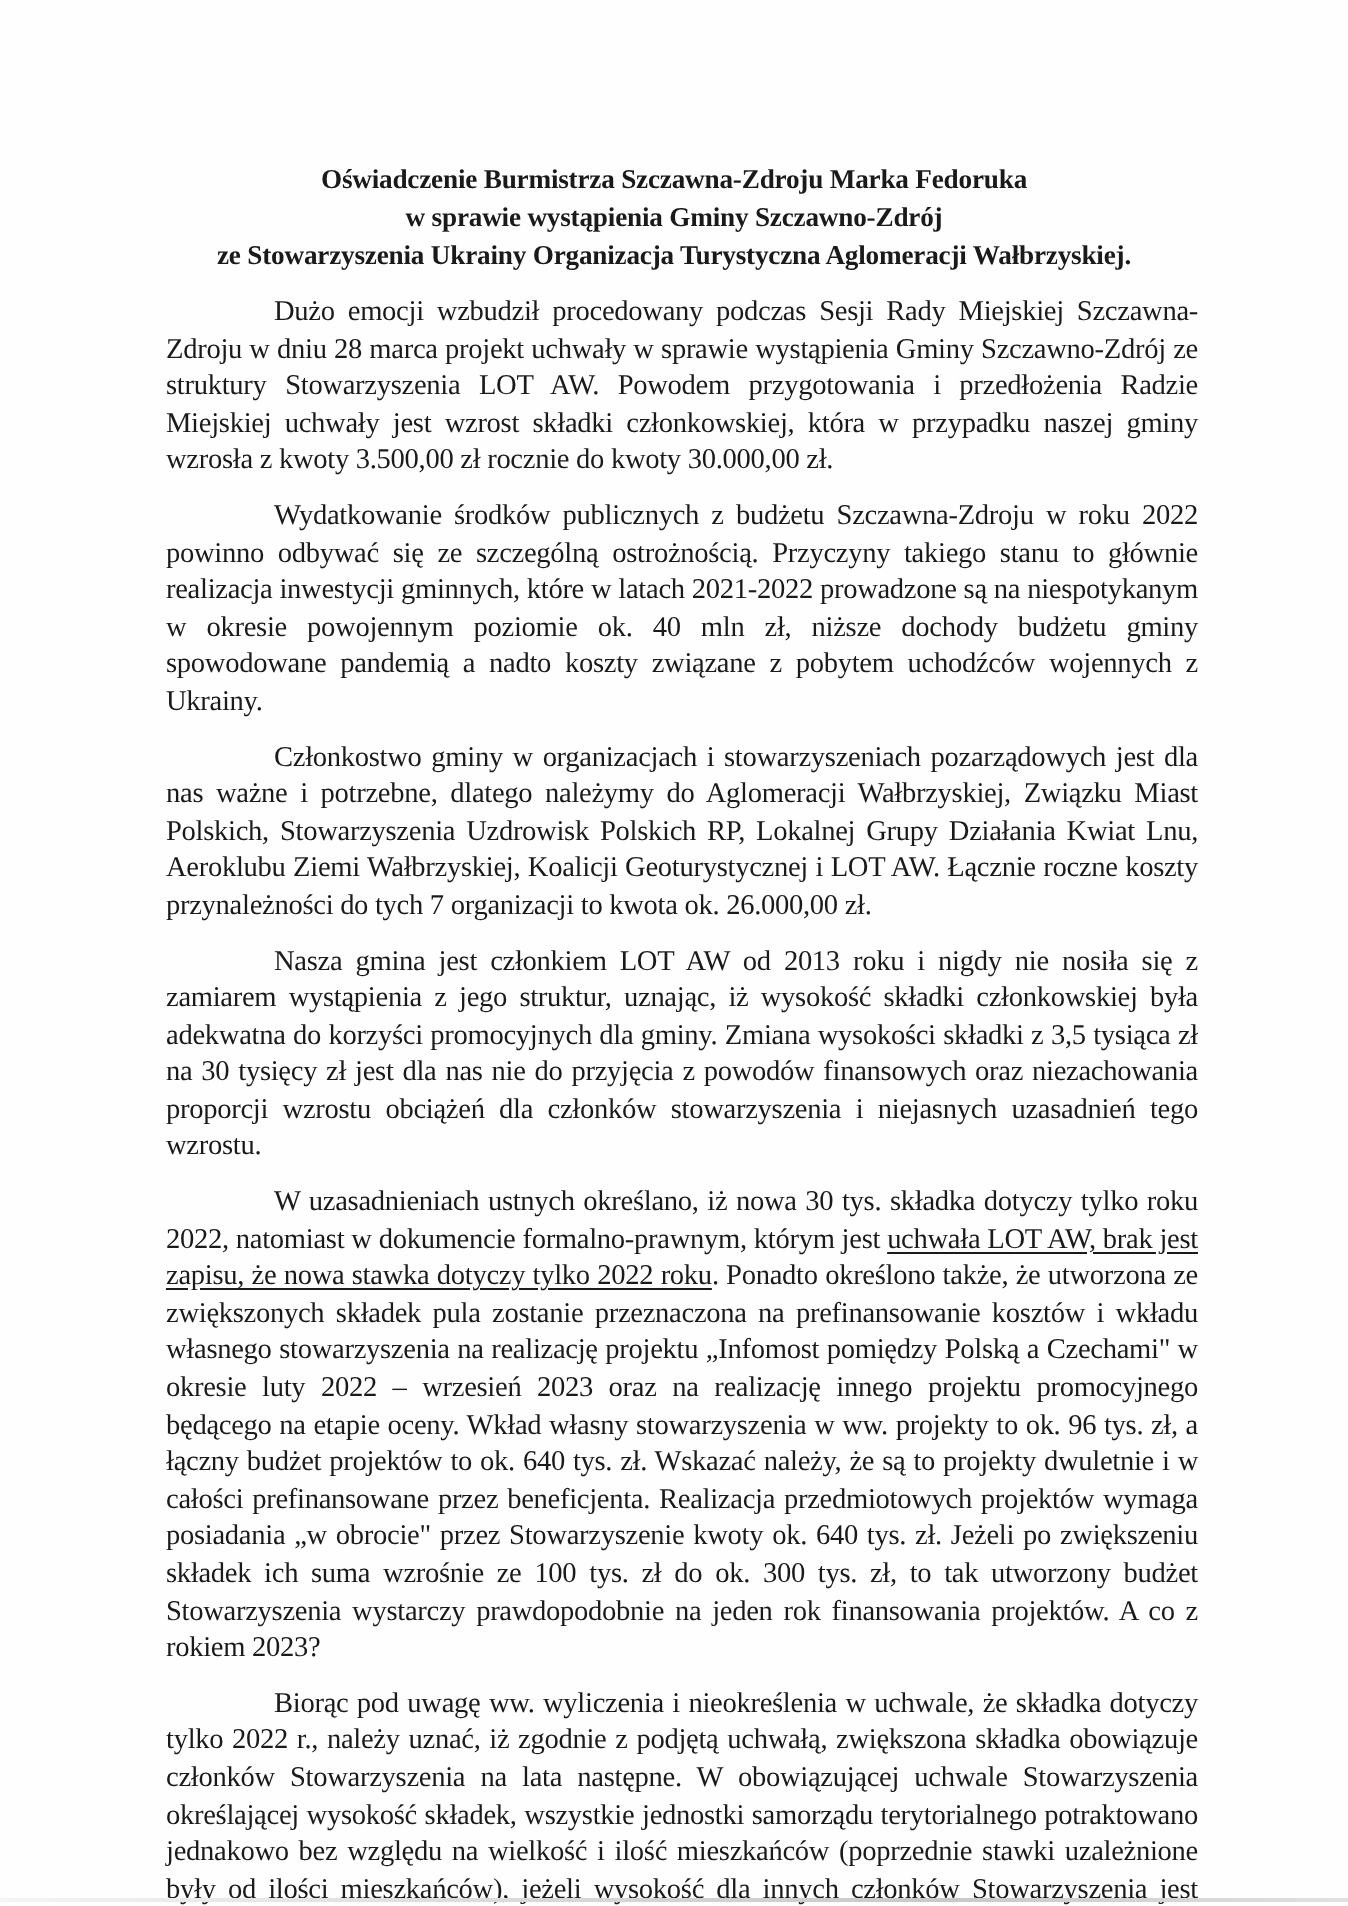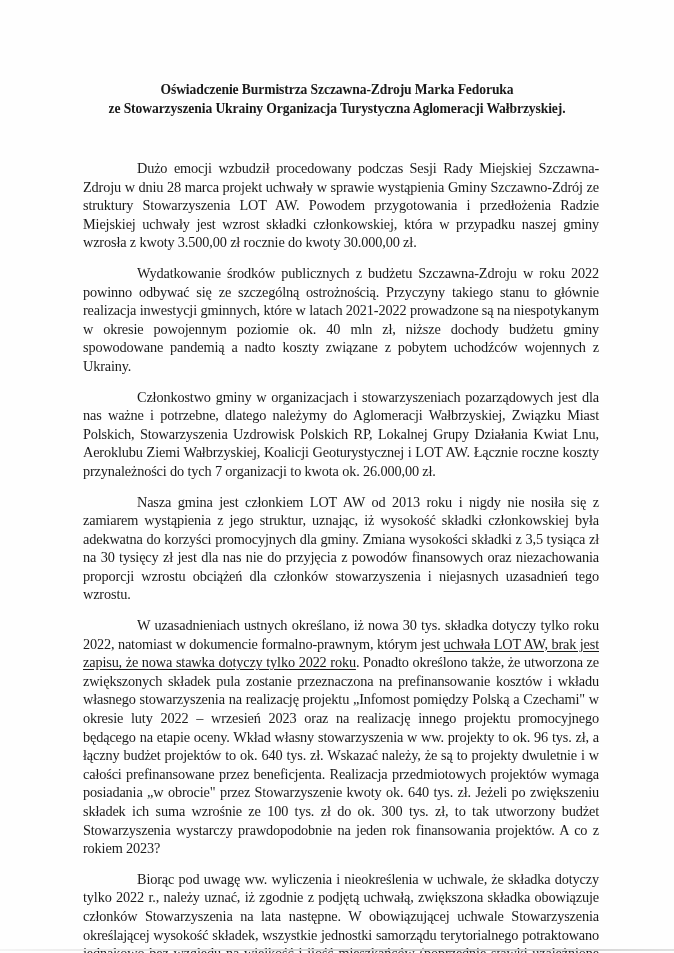--- a/index.html
+++ b/index.html
@@ -41,21 +41,21 @@
       position: absolute;
       left: 83px;
       width: 516px;
       top: 147px;
       font-size: 14.3px;
       line-height: 18.6px;
       text-align: justify;
       letter-spacing: -0.15px;
     }
     .para {
-      margin: 12px 0 9px 0;
+      margin: 0 0 9px 0;
       text-indent: 54px;
     }
     .para.p3 { margin-bottom: 9px; }
     .underline {
       text-decoration: underline;
       text-underline-offset: 2px;
     }
     .scan-edge {
       position: absolute;
       left: 0;
@@ -65,20 +65,21 @@
       background: linear-gradient(to right, #f4f4f4, #d8d8d8 40%, #c8c8c8 70%, #e0e0e0);
     }
   </style>
 </head>
 <body>
 
 <div class="page">
 
   <div class="title-block">
     <span class="title-line">Oświadczenie Burmistrza Szczawna-Zdroju Marka Fedoruka</span>
+    <span class="title-line">w sprawie wystąpienia Gminy Szczawno-Zdrój</span>
     <span class="title-line">ze Stowarzyszenia Ukrainy Organizacja Turystyczna Aglomeracji Wałbrzyskiej.</span>
   </div>
 
   <div class="body">
     <p class="para">Dużo emocji wzbudził procedowany podczas Sesji Rady Miejskiej Szczawna-Zdroju w dniu 28 marca projekt uchwały w sprawie wystąpienia Gminy Szczawno-Zdrój ze struktury Stowarzyszenia LOT AW. Powodem przygotowania i przedłożenia Radzie Miejskiej uchwały jest wzrost składki członkowskiej, która w przypadku naszej gminy wzrosła z kwoty 3.500,00 zł rocznie do kwoty 30.000,00 zł.</p>
     <p class="para">Wydatkowanie środków publicznych z budżetu Szczawna-Zdroju w roku 2022 powinno odbywać się ze szczególną ostrożnością. Przyczyny takiego stanu to głównie realizacja inwestycji gminnych, które w latach 2021-2022 prowadzone są  na niespotykanym w okresie powojennym poziomie ok. 40 mln zł, niższe dochody budżetu gminy spowodowane pandemią a nadto koszty związane z pobytem uchodźców wojennych z Ukrainy.</p>
     <p class="para p3">Członkostwo gminy w organizacjach i stowarzyszeniach pozarządowych jest dla nas ważne i potrzebne, dlatego należymy do Aglomeracji Wałbrzyskiej, Związku Miast Polskich, Stowarzyszenia Uzdrowisk Polskich RP, Lokalnej Grupy Działania Kwiat Lnu, Aeroklubu Ziemi Wałbrzyskiej, Koalicji Geoturystycznej i LOT AW.  Łącznie roczne koszty przynależności do tych 7 organizacji to kwota ok.  26.000,00 zł.</p>
     <p class="para">Nasza gmina jest członkiem LOT AW od 2013 roku i nigdy nie nosiła się z zamiarem wystąpienia z jego struktur, uznając, iż wysokość składki członkowskiej była adekwatna do korzyści promocyjnych dla gminy. Zmiana wysokości składki z 3,5 tysiąca zł na 30 tysięcy zł jest dla nas nie do przyjęcia z powodów finansowych oraz niezachowania proporcji wzrostu obciążeń dla członków stowarzyszenia i niejasnych uzasadnień tego wzrostu.</p>
     <p class="para"><span>W uzasadnieniach ustnych określano, iż nowa 30 tys. składka dotyczy tylko roku 2022, natomiast w dokumencie formalno-prawnym, którym jest </span><span class="underline">uchwała LOT AW, brak jest zapisu, że nowa stawka dotyczy tylko 2022 roku</span><span>. Ponadto określono także, że utworzona ze zwiększonych składek pula zostanie przeznaczona na prefinansowanie kosztów i wkładu własnego stowarzyszenia na realizację projektu „Infomost pomiędzy Polską a Czechami" w okresie luty 2022 – wrzesień 2023 oraz na realizację innego projektu promocyjnego będącego na etapie oceny. Wkład własny stowarzyszenia w ww. projekty to ok. 96 tys. zł, a łączny budżet projektów to ok. 640 tys. zł. Wskazać należy, że są to projekty dwuletnie i w całości prefinansowane przez beneficjenta. Realizacja przedmiotowych projektów wymaga posiadania „w obrocie" przez Stowarzyszenie kwoty ok. 640 tys. zł. Jeżeli po zwiększeniu składek ich suma wzrośnie ze 100 tys. zł do ok. 300 tys. zł, to tak utworzony budżet Stowarzyszenia wystarczy prawdopodobnie na jeden rok finansowania projektów. A co z rokiem 2023?</span></p>
     <p class="para">Biorąc pod uwagę ww. wyliczenia i nieokreślenia w uchwale, że składka dotyczy tylko 2022 r., należy uznać, iż zgodnie z podjętą uchwałą, zwiększona składka obowiązuje członków Stowarzyszenia na lata następne. W obowiązującej uchwale Stowarzyszenia określającej wysokość składek, wszystkie jednostki samorządu terytorialnego potraktowano jednakowo bez względu na wielkość i ilość mieszkańców (poprzednie stawki uzależnione były od ilości mieszkańców), jeżeli wysokość dla innych członków Stowarzyszenia jest zróżnicowana — po 1300 zł osoby fizyczne prowadzące działalność gospodarczą, 2500 zł spółki typu Zamek Książ, to zasadnym jest naliczanie składek jst. w wysokości uzależnionej od ilości mieszkańców.</p>

